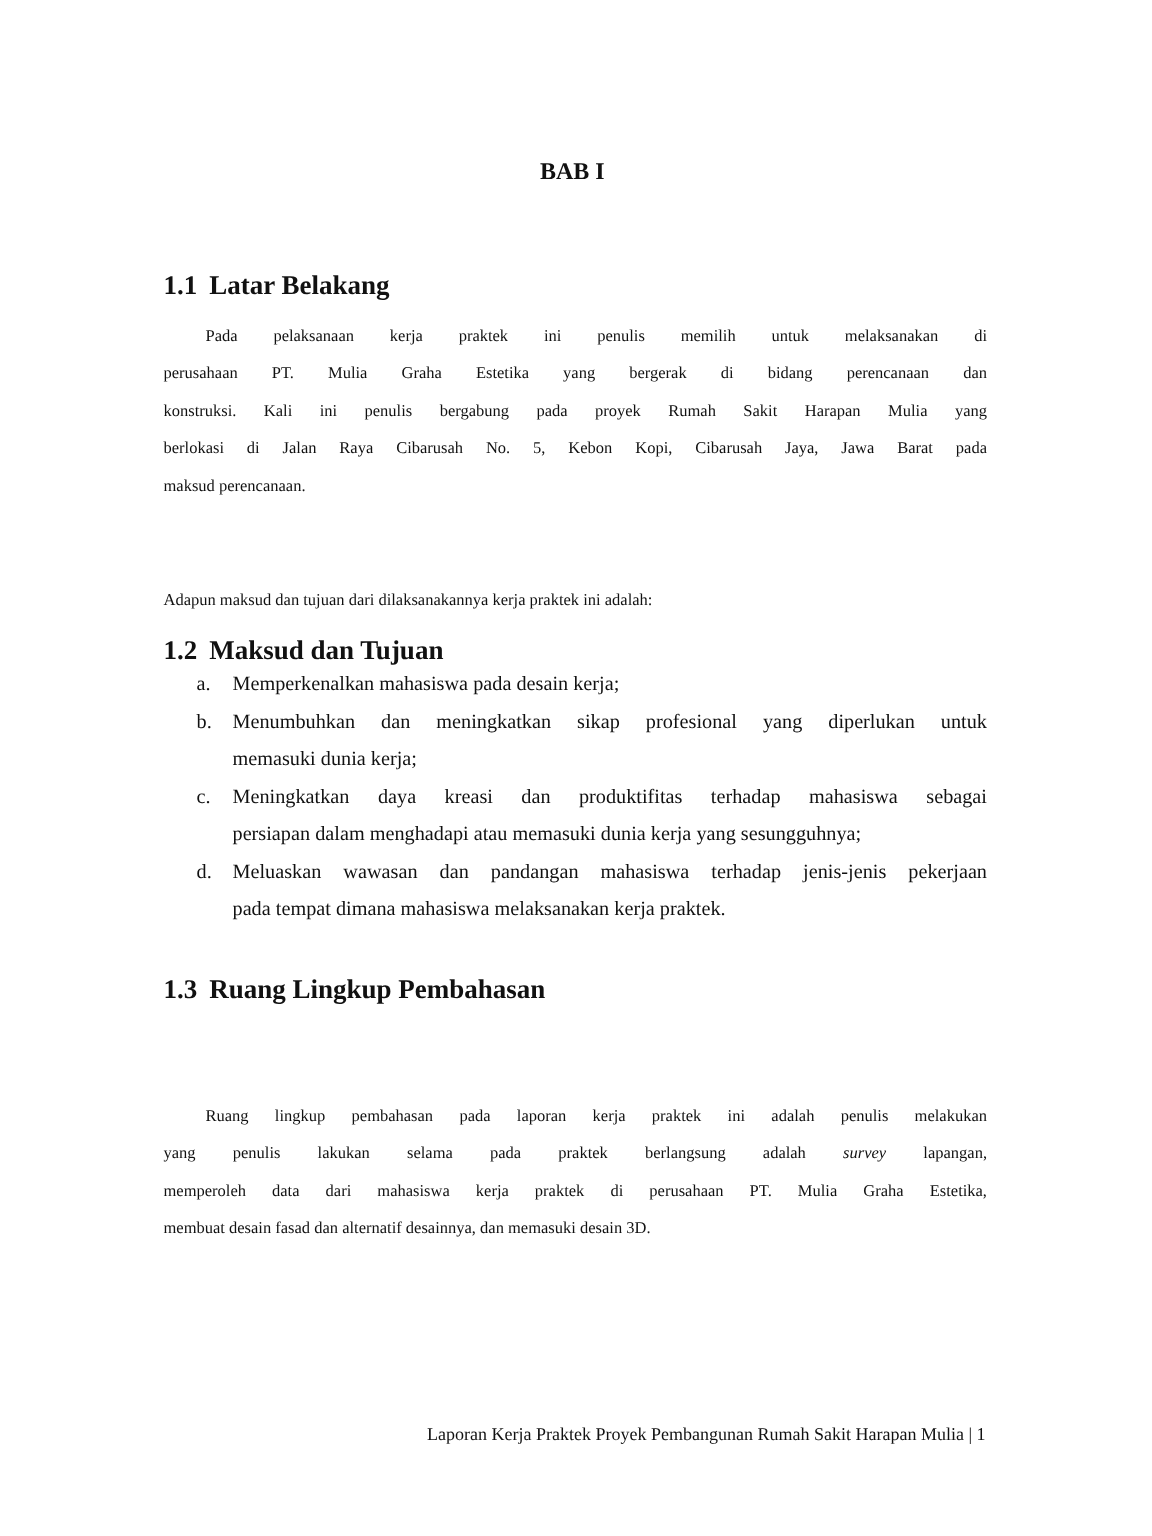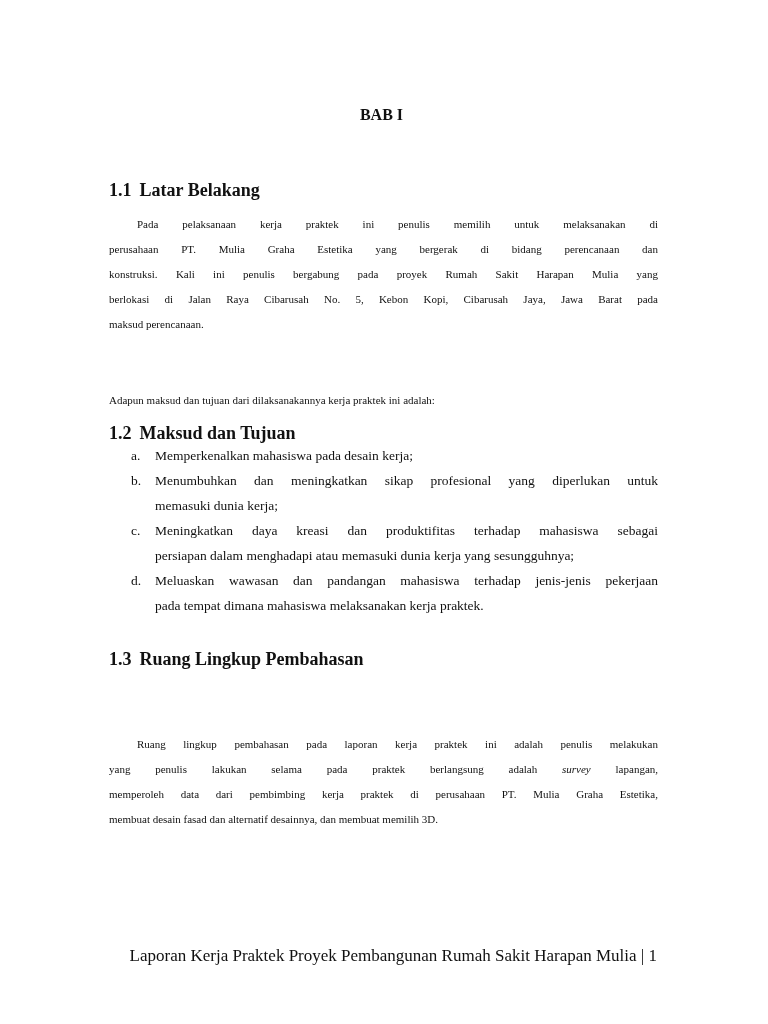--- a/index.html
+++ b/index.html
@@ -102,21 +102,21 @@
       text-align-last: left;
     }
     em { font-style: italic; }
 
     .footer {
       position: absolute;
       left: 0;
       width: 657px;
       top: 947px;
       text-align: right;
-      font-size: 17px;
+      font-size: 12px;
       line-height: 18px;
       white-space: nowrap;
     }
   </style>
 </head>
 <body>
 
 <div class="page">
 
   <h1 class="chapter-title bab">BAB I</h1>
@@ -166,22 +166,22 @@
   </ul>
 
   <h2 class="section-heading" style="top:650px;">
     <span class="num">1.3</span>
     <span>Ruang Lingkup Pembahasan</span>
   </h2>
 
   <div class="para" style="top:696px;margin-top:36px;">
     <span class="line first-indent">Ruang lingkup pembahasan pada laporan kerja praktek ini adalah penulis melakukan</span>
     <span class="line"><span>yang penulis lakukan selama pada praktek berlangsung adalah</span> <em>survey</em> <span>lapangan,</span></span>
-    <span class="line">memperoleh data dari pembimbing kerja praktek di perusahaan PT. Mulia Graha Estetika,</span>
-    <span class="line last">membuat desain fasad dan alternatif desainnya, dan membuat memilih 3D.</span>
+    <span class="line">memperoleh data dari mahasiswa kerja praktek di perusahaan PT. Mulia Graha Estetika,</span>
+    <span class="line last">membuat desain fasad dan alternatif desainnya, dan memasuki desain 3D.</span>
   </div>
 
   <div class="footer">
     <span>Laporan Kerja Praktek Proyek Pembangunan Rumah Sakit Harapan Mulia</span>
     <span>|</span>
     <span>1</span>
   </div>
 
 </div>
 

